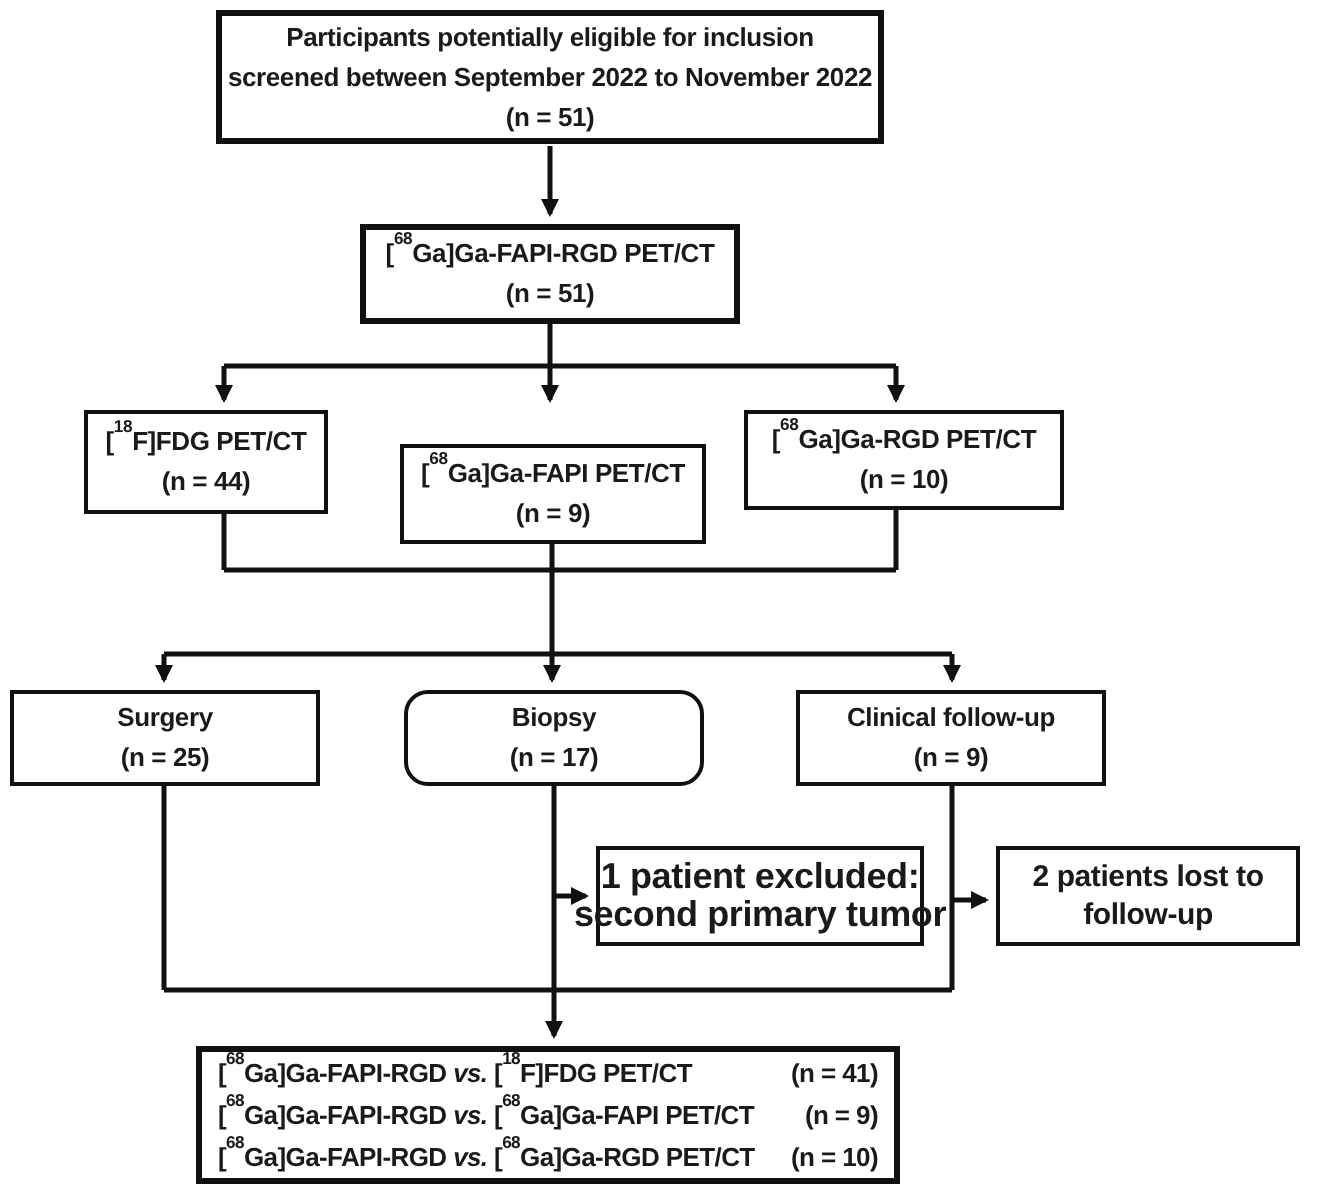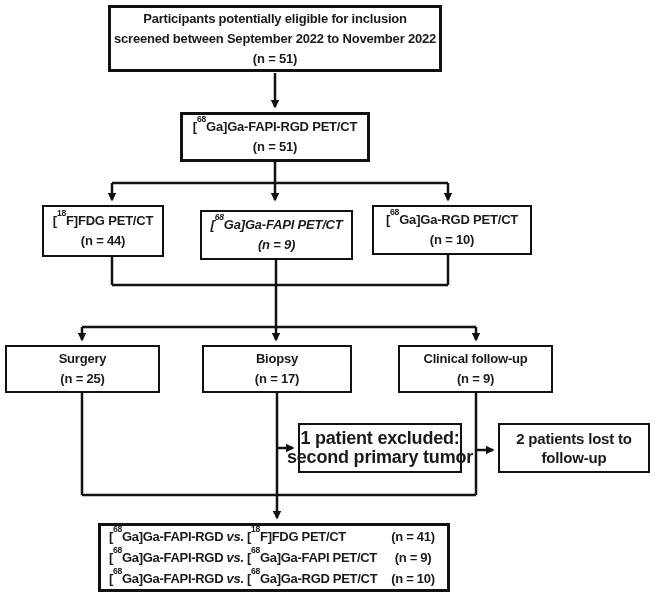--- a/index.html
+++ b/index.html
@@ -15,34 +15,34 @@
     display:flex;flex-direction:column;justify-content:center;align-items:center;
     text-align:right;font-size:13px;line-height:20px;letter-spacing:-0.2px;
   }
   .thick{border-width:3px;}
   .ln{white-space:nowrap;}
   sup{font-size:0.66em;line-height:0;position:relative;top:-0.42em;}
   
   .b-screened{left:108px;top:5px;width:334px;height:67px;}
   .b-fapirgd{left:180px;top:112px;width:190px;height:50px;}
   .b-fdg{left:42px;top:205px;width:122px;height:52px;}
-  .b-fapi{left:200px;top:210px;width:153px;height:50px;font-style:italic;}
+  .b-fapi{left:200px;top:222px;width:153px;height:50px;}
   .b-rgd{left:372px;top:205px;width:160px;height:50px;}
   .b-surgery{left:5px;top:345px;width:155px;height:48px;}
-  .b-biopsy{left:202px;top:345px;width:150px;height:48px;}
+  .b-biopsy{left:202px;top:345px;width:150px;height:48px;border-radius:12px;}
   .b-clinical{left:398px;top:345px;width:155px;height:48px;}
   .b-excluded{left:298px;top:423px;width:164px;height:50px;font-size:18px;line-height:19px;}
   .b-lost{left:498px;top:423px;width:152px;height:50px;font-size:15px;line-height:19px;}
   .b-final{
     left:98px;top:523px;width:352px;height:69px;
     align-items:stretch;text-align:left;padding:0 8px;letter-spacing:-0.3px;
   }
   .frow{display:flex;flex-direction:row;align-items:baseline;line-height:21px;white-space:nowrap;}
   .flab{flex:1 1 auto;}
-  .fn{flex:0 0 52px;text-align:center;}
+  .fn{flex:0 0 52px;text-align:right;}
 </style>
 </head>
 <body>
 
 <div class="stage">
 
   <svg class="wires" viewBox="0 0 659 602" xmlns="http://www.w3.org/2000/svg">
     <defs>
       <marker id="arrow" markerUnits="userSpaceOnUse" markerWidth="11" markerHeight="11" refX="7.5" refY="4.5" orient="auto">
         <path d="M0,0 L9,4.5 L0,9 z" fill="#111"></path>

